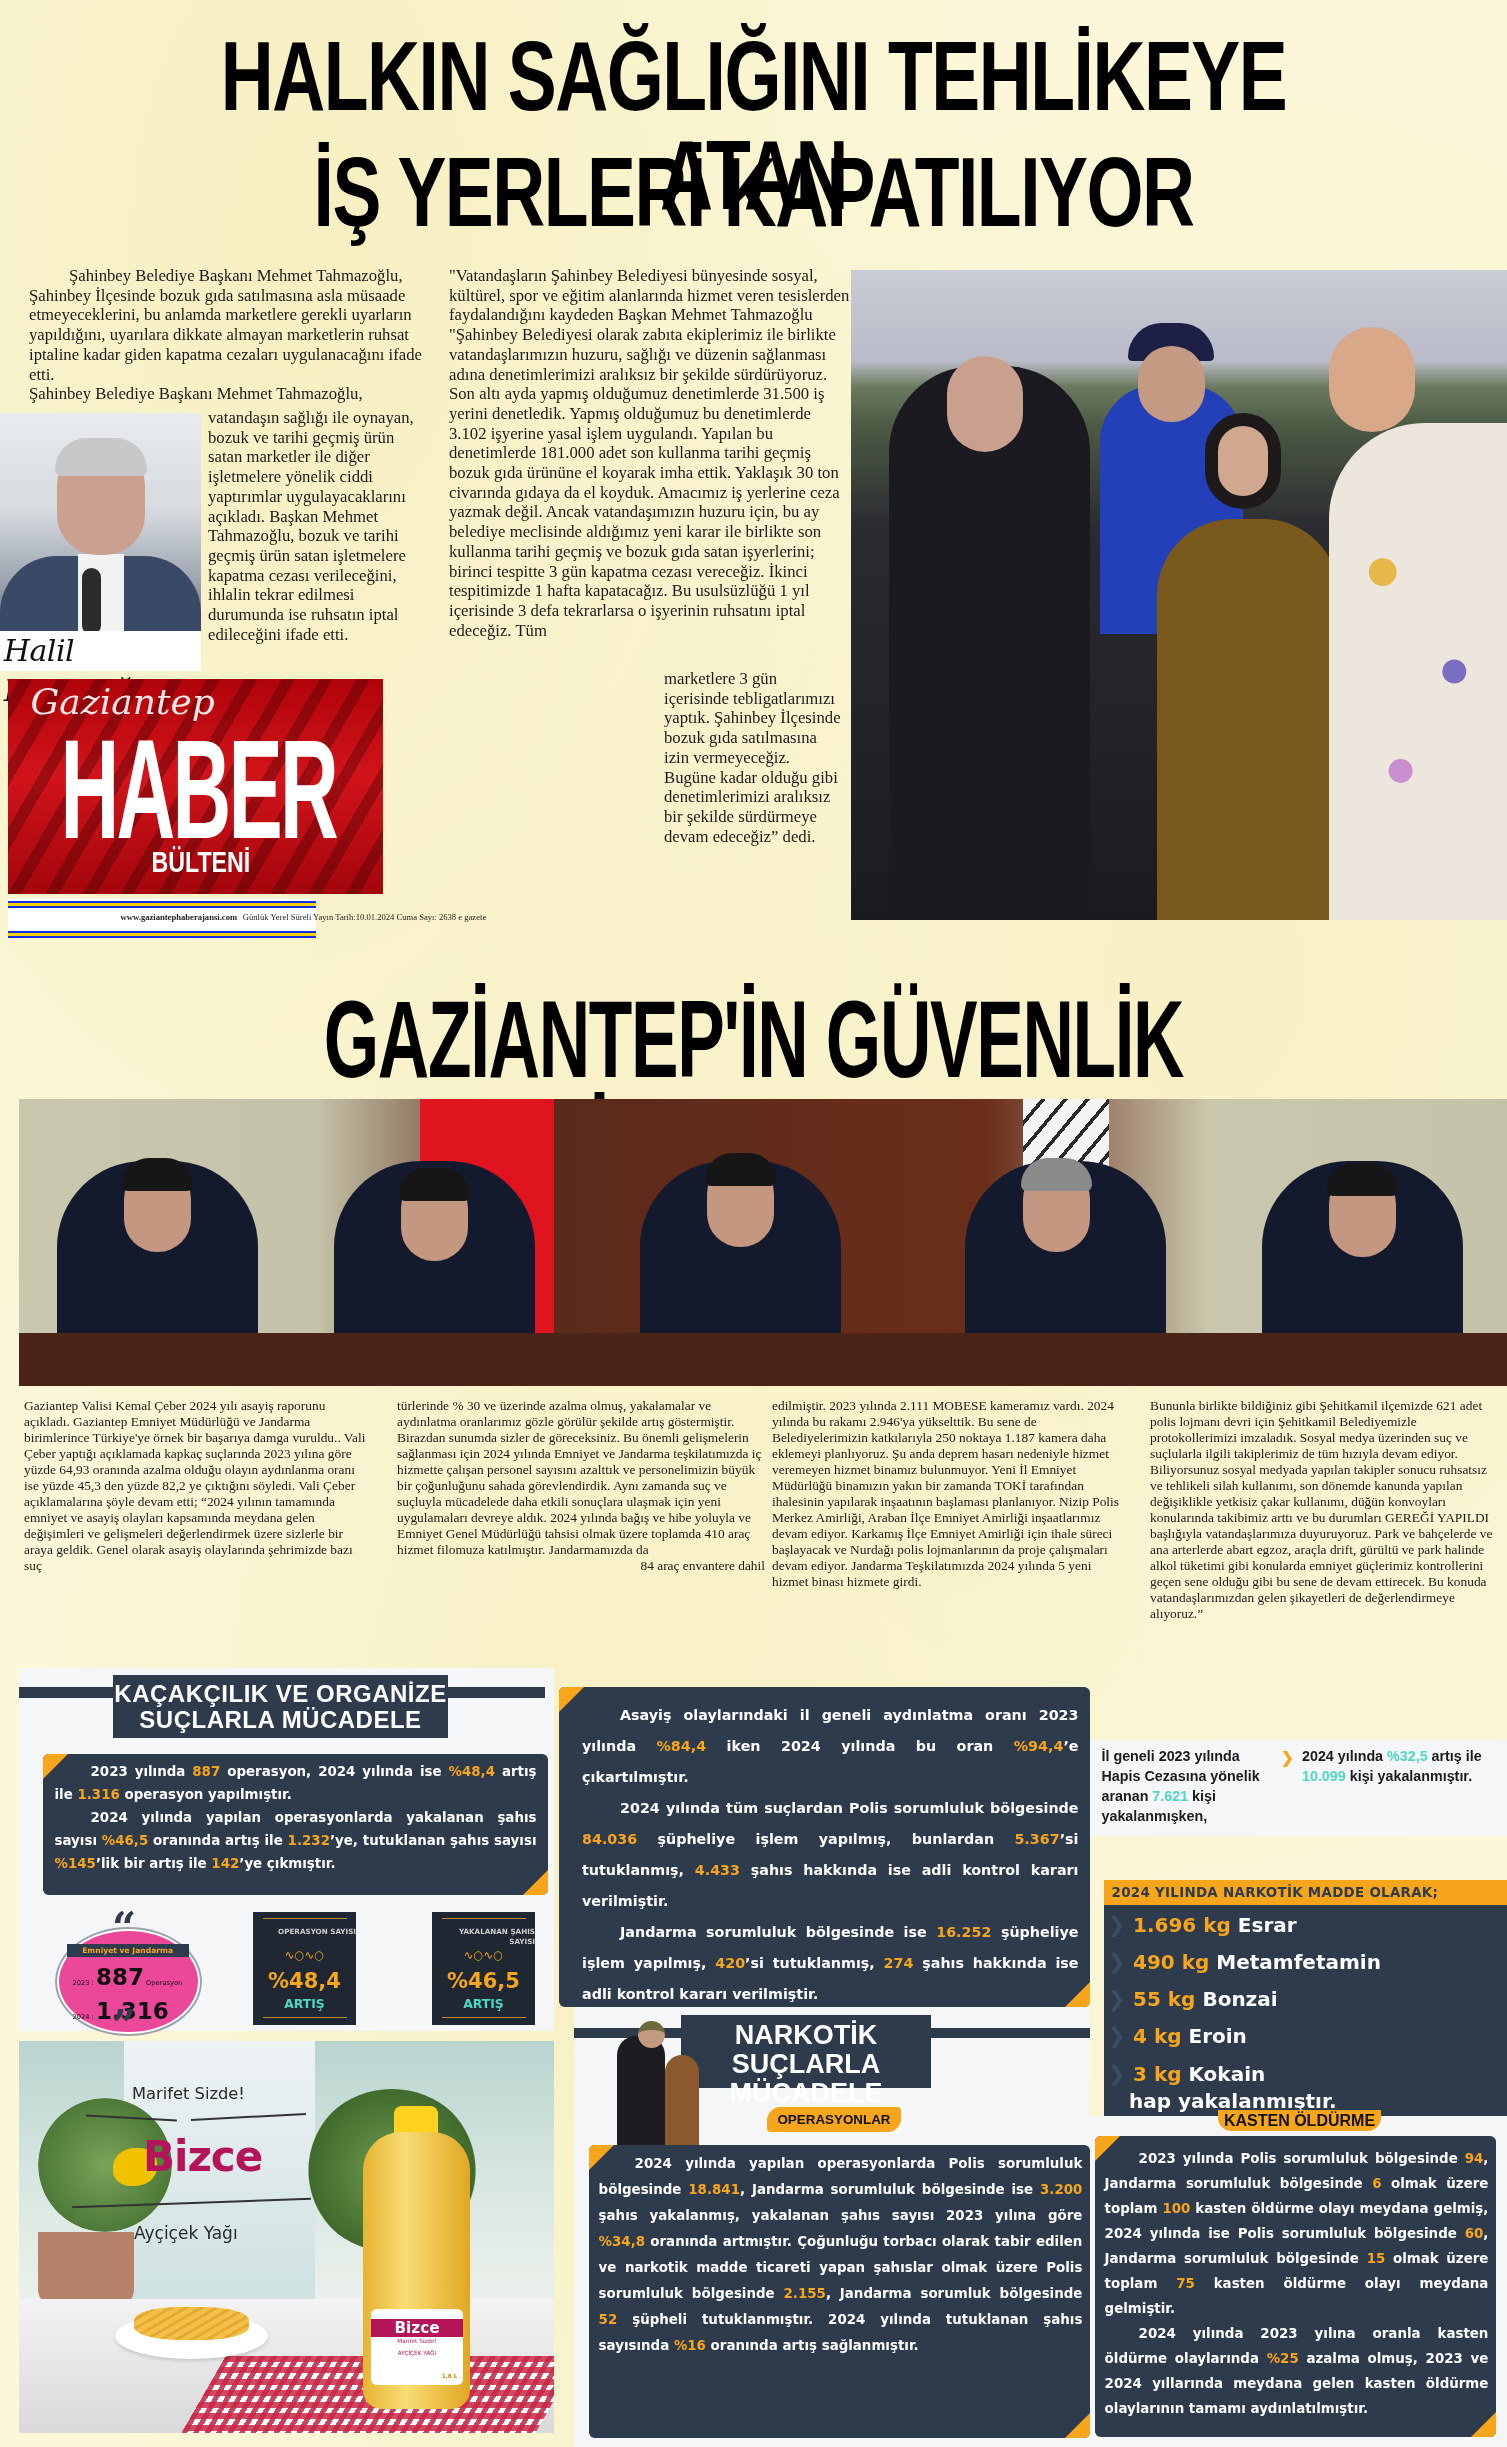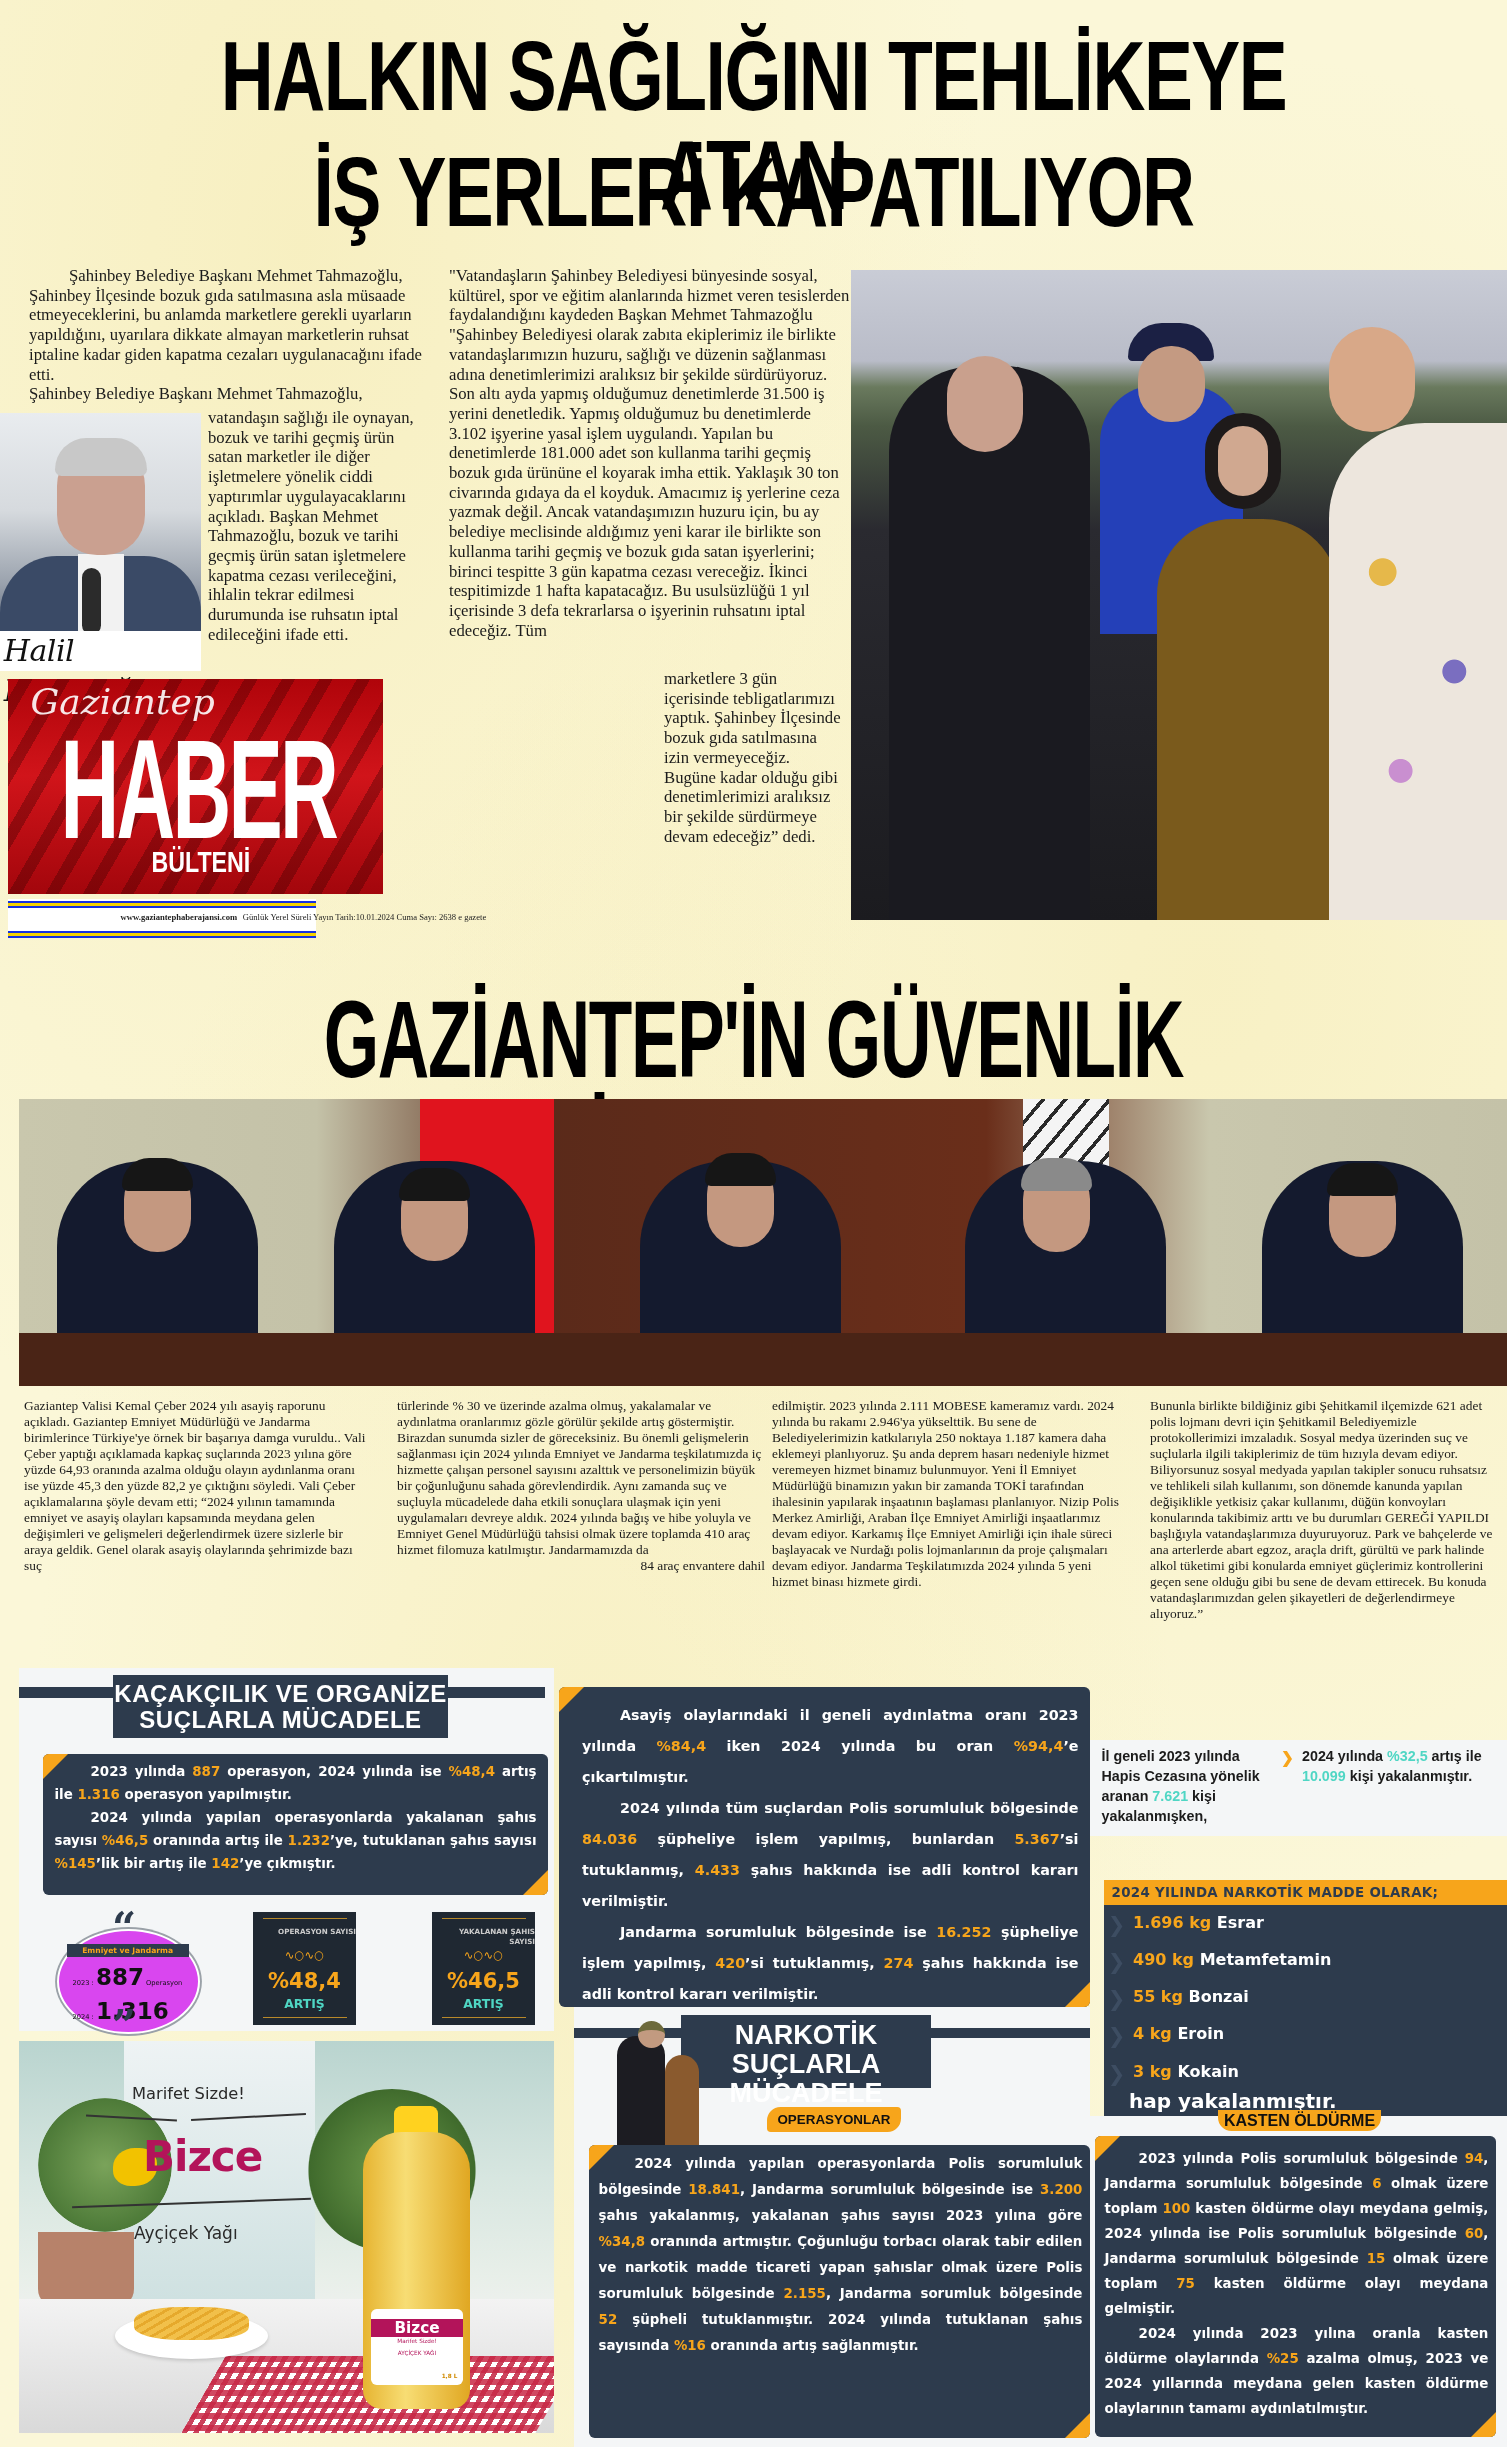--- a/index.html
+++ b/index.html
@@ -152,21 +152,21 @@
   }
   .kacak-title .bar { position:absolute; left:0; top:11.5px; width:100%; height:11.5px; background:#2d3b4d; }
   .kacak-title .box {
     position:absolute; left:94px; top:0; width:335px; height:63px; background:#2d3b4d;
     color:#fff; font-family:"Liberation Sans", sans-serif; font-weight:900; font-size:24px;
     line-height:26px; text-align:center; padding-top:5.7px; letter-spacing:0.5px;
   }
 
   .stat-oval {
     position:absolute; left:57px; top:1929px; width:143px; height:105px;
-    background:#d946ef; border:2.9px solid #fff; border-radius:50%;
+    background:#ec4899; border:2.9px solid #fff; border-radius:50%;
     box-shadow: 0 0 0 1.9px #9aa1a8;
     font-family:"DejaVu Sans", sans-serif; color:#111; text-align:center;
   }
   .stat-oval .lbl { position:absolute; left:7.6px; top:13.4px; width:122px; background:#2d3b4d; color:#f7a51b; font-size:7.6px; font-weight:bold; padding:1.9px 0; }
   .stat-oval .r1 { position:absolute; left:13.4px; top:32.5px; font-size:6.7px; }
   .stat-oval .r1 b { font-size:23px; font-weight:900; }
   .stat-oval .r2 { position:absolute; left:13.4px; top:67px; font-size:6.7px; }
   .stat-oval .r2 b { font-size:23px; font-weight:900; }
   .quote-mark { position:absolute; font-family:"DejaVu Serif", serif; font-weight:bold; color:#2d3b4d; font-size:42px; line-height:1; }
 
@@ -207,21 +207,21 @@
   .hapis-box .chev { position:absolute; left:191px; top:7.6px; color:#f7a51b; font-size:15.3px; }
 
   .narko-list {
     position:absolute; left:1104px; top:1835px; width:403px; height:256px;
     background:#2d3b4d; font-family:"DejaVu Sans", sans-serif; font-weight:bold;margin-top:45px;
   }
   .narko-list .head {
     position:absolute; left:0; top:0; width:100%; height:25px; background:#f7a51b; color:#2d3b4d;
     font-size:13.4px; line-height:25px; padding-left:7.6px; letter-spacing:0.3px; font-weight:900;
   }
-  .narko-list .item { position:absolute; left:29px; font-size:16px; color:#fff; white-space:nowrap;text-align:center; }
+  .narko-list .item { position:absolute; left:29px; font-size:20px; color:#fff; white-space:nowrap;text-align:center; }
   .narko-list .item .q { color:#f7a51b; }
   .narko-list .chv { position:absolute; left:3.8px; color:#3d4d62; font-size:21px; }
 
   
   .ad {
     position:absolute; left:19px; top:2041px; width:535px; height:392px; overflow:hidden;
     background: linear-gradient(180deg,#b9d4cf 0%,#d7e6e0 35%,#e8efe9 60%,#f2f2f2 75%,#d9d9d9 100%);
   }
   .ad .window { position:absolute; left:105px; top:0; width:191px; height:258px; background:linear-gradient(180deg,#eef3f4,#cfe1e1); }
   .ad .plant1 { position:absolute; left:19px; top:57px; width:134px; height:134px; border-radius:50%; background:radial-gradient(circle,#7aa35a,#4d7a38 70%,transparent 71%); }

